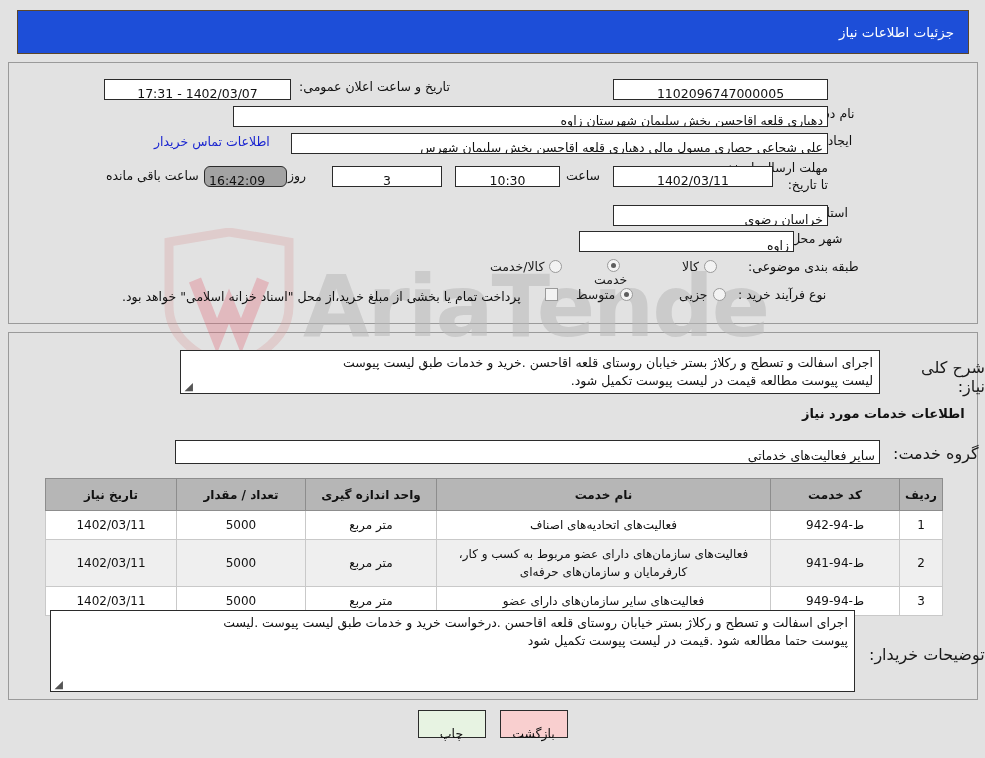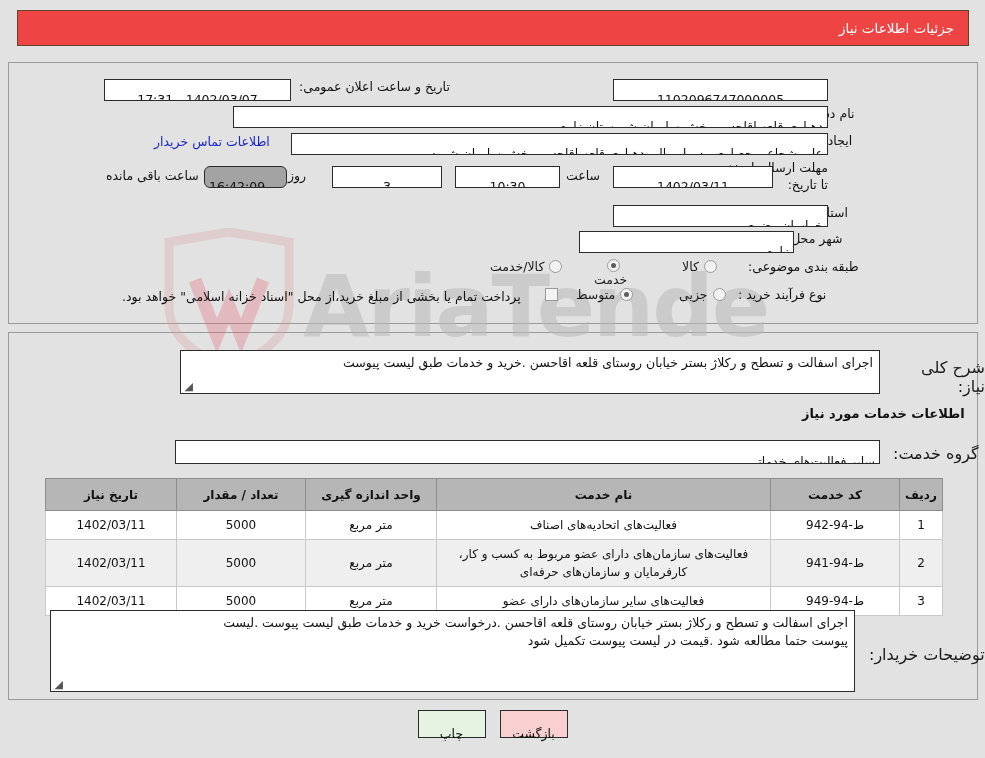--- a/index.html
+++ b/index.html
@@ -31,22 +31,22 @@
     opacity: 1;
   }
   #watermark svg { display: block; }
 
   
   .header-bar {
     position: absolute;
     left: 17px;
     top: 10px;
     width: 952px;
-    height: 36px;
-    background: #ef4444;
+    height: 44px;
+    background: #1d4ed8;
     border: 1px solid #5c462a;
     box-sizing: border-box;
     display: flex;
     align-items: center;
     justify-content: flex-start;
     padding: 0 14px;
     z-index: 2;
   }
   .header-title {
     color: #ffffff;
@@ -80,21 +80,21 @@
     line-height: 1.35;
   }
   .lbl.two-line { white-space: normal; width: 92px; text-align: left; }
 
   .fld {
     box-sizing: border-box;
     border: 1px solid #2b2b2b;
     background: #ffffff;
     height: 21px;
     line-height: 19px;
-    padding: 10px 4px;
+    padding: 4px 4px;
     font-size: 12.5px;
     color: #111;
     overflow: hidden;
     text-overflow: clip;
     white-space: nowrap;
   }
   .fld.center { text-align: center; }
   .fld.right  { text-align: right; }
   .fld.cream  { background: #a3a3a3; text-align: left; border-radius: 6px; }
 
@@ -322,20 +322,21 @@
   <span class="opt-label" style="margin-right:5px;">متوسط</span>
 </div>
 <span class="cbx" style="position:absolute; left:545px; top:288px; z-index:6;"></span>
 <span class="plain" style="position:absolute; left:122px; top:289px; z-index:6;">پرداخت تمام یا بخشی از مبلغ خرید،از محل "اسناد خزانه اسلامی" خواهد بود.</span>
 
 <div class="panel panel-bottom"></div>
 
 <span class="bold-lbl" style="position:absolute; left:891px; top:358px; z-index:6;">شرح کلی نیاز:</span>
 <div class="ta" style="position:absolute; left:180px; top:350px; width:700px; height:44px; z-index:6;">
   <p>اجرای اسفالت و تسطح و رکلاژ بستر خیابان روستای قلعه اقاحسن .خرید و خدمات طبق لیست پیوست</p>
+  <p>لیست پیوست مطالعه قیمت در لیست پیوست تکمیل شود.</p>
   <span class="grip">◢</span>
 </div>
 
 <div class="section-title" style="left:802px; top:406px;">اطلاعات خدمات مورد نیاز</div>
 
 <span class="bold-lbl" style="position:absolute; left:893px; top:444px; z-index:6;">گروه خدمت:</span>
 <div class="fld right" style="position:absolute; left:175px; top:440px; width:705px; height:24px; line-height:22px; z-index:6;">سایر فعالیت‌های خدماتی</div>
 
 <div class="tbl-wrap">
   <table class="grid">

